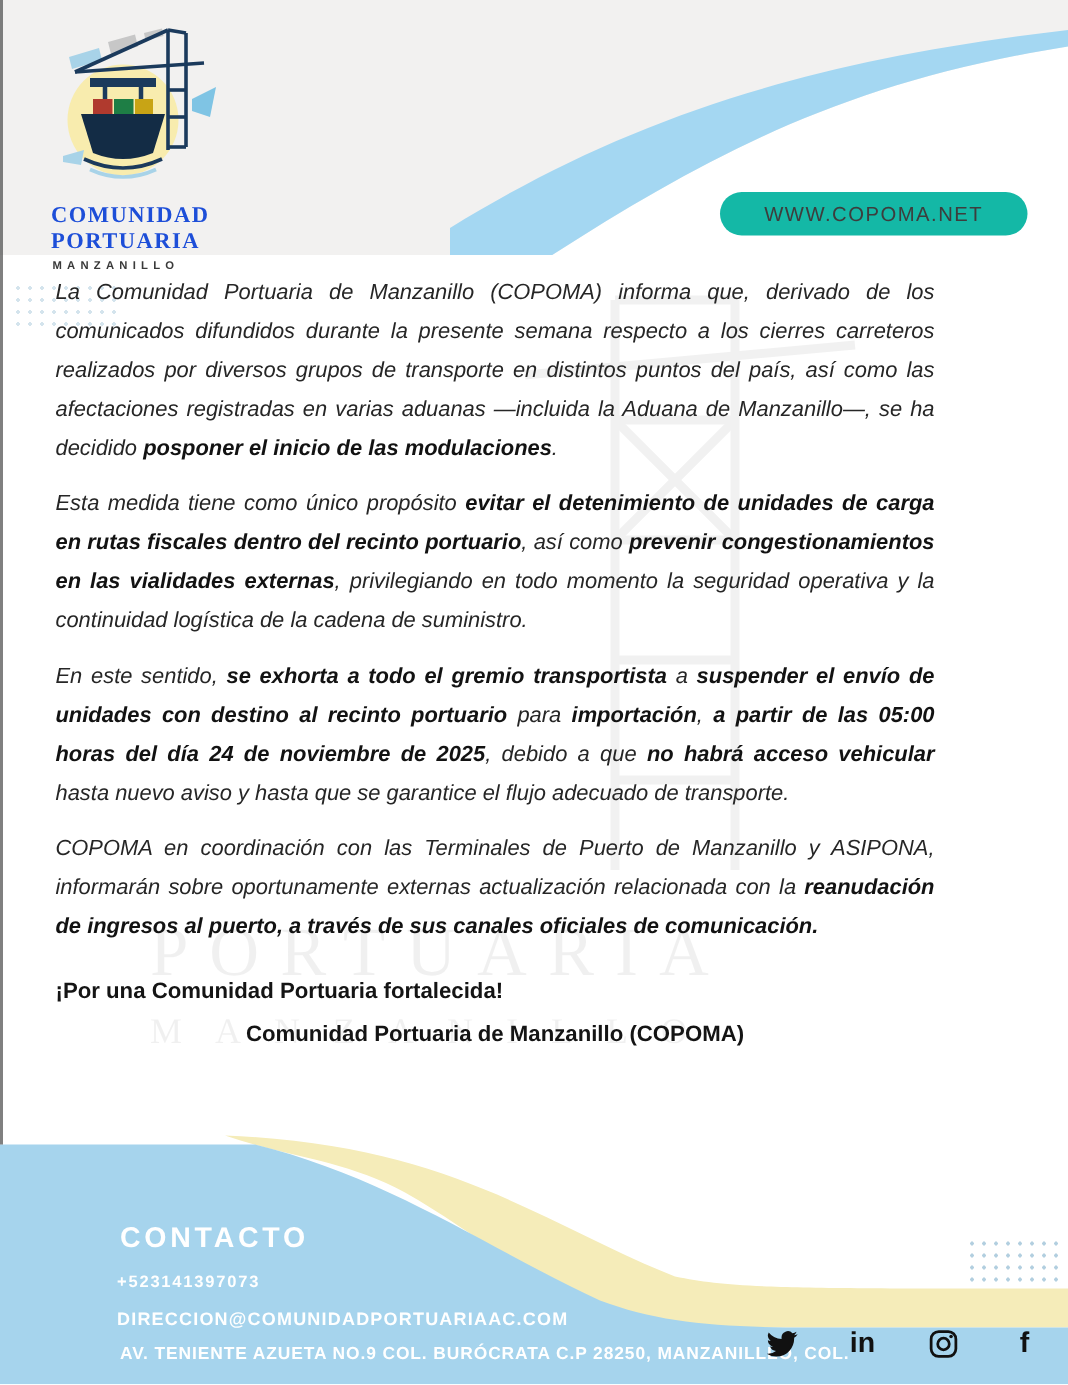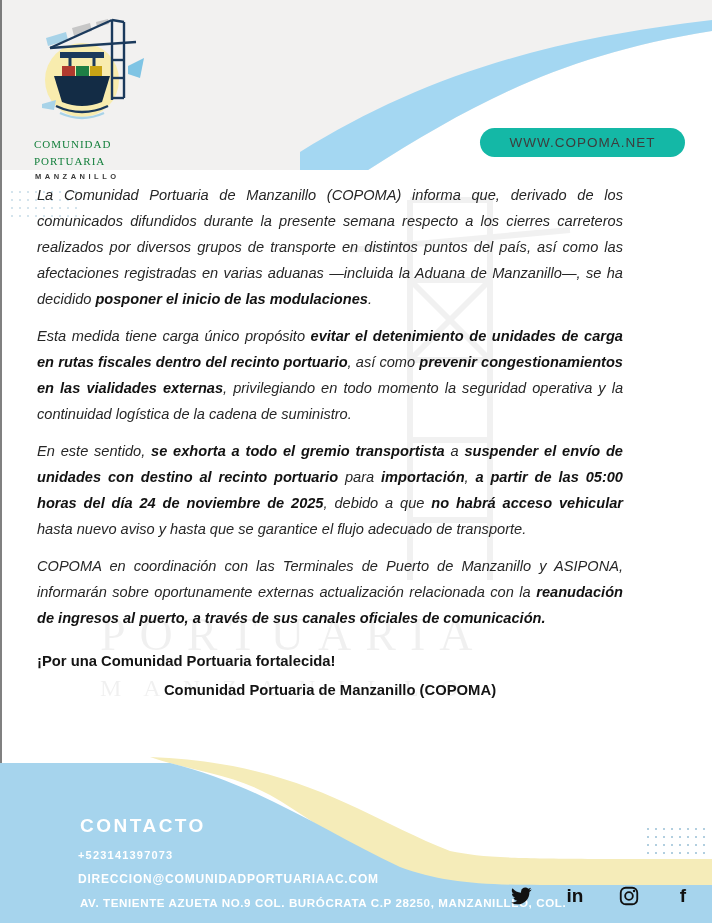--- a/index.html
+++ b/index.html
@@ -11,21 +11,21 @@
     font-family:"Liberation Sans", sans-serif;
     color:#262626;
   }
   .scan-edge{position:absolute;left:0;top:0;width:2px;height:763px;background:#4a4a4a;opacity:.7;z-index:5;}
 
   
   .header{position:absolute;top:0;left:0;width:712px;height:170px;z-index:2;}
   .header svg.swoosh{position:absolute;top:0;left:0;}
   .logo{position:absolute;left:26px;top:8px;width:130px;text-align:center;}
   .logo-art{display:block;margin:0 auto;}
-  .logo-line1,.logo-line2{font-family:"Liberation Serif", serif;font-size:11px;letter-spacing:1px;color:#15803d;line-height:17px;text-align:left;padding-left:8px;}
+  .logo-line1,.logo-line2{font-family:"Liberation Serif", serif;font-size:15px;letter-spacing:1px;color:#1d4ed8;line-height:17px;text-align:left;padding-left:8px;font-weight:bold;}
   .logo-line3{font-size:7.5px;font-weight:700;letter-spacing:3.5px;color:#3a3a3a;text-align:left;padding-left:9px;margin-top:2px;}
   .site-pill{
     position:absolute;right:27px;top:128px;width:205px;height:29px;
     background:#14b8a6;border-radius:17px;
     display:flex;align-items:center;justify-content:center;
     font-size:13.5px;font-weight:400;letter-spacing:1px;color:#3d3d3d;
   }
 
   
   .letter-body{
@@ -134,21 +134,21 @@
           <line x1="10" y1="60" x2="230" y2="40"></line>
         </g>
       </svg>
     </div>
     <div class="watermark-text">
       <div class="wm1">PORTUARIA</div>
       <div class="wm2">MANZANILLO</div>
     </div>
 
     <p><span>La Comunidad Portuaria de Manzanillo (COPOMA) informa que, derivado de los comunicados difundidos durante la presente semana respecto a los cierres carreteros realizados por diversos grupos de transporte en distintos puntos del país, así como las afectaciones registradas en varias aduanas —incluida la Aduana de Manzanillo—, se ha decidido </span><b>posponer el inicio de las modulaciones</b><span>.</span></p>
-    <p><span>Esta medida tiene carga único propósito </span><b>evitar el detenimiento de unidades de carga en rutas fiscales dentro del recinto portuario</b><span>, así como </span><b>prevenir congestionamientos en las vialidades externas</b><span>, privilegiando en todo momento la seguridad operativa y la continuidad logística de la cadena de suministro.</span></p>
+    <p><span>Esta medida tiene como único propósito </span><b>evitar el detenimiento de unidades de carga en rutas fiscales dentro del recinto portuario</b><span>, así como </span><b>prevenir congestionamientos en las vialidades externas</b><span>, privilegiando en todo momento la seguridad operativa y la continuidad logística de la cadena de suministro.</span></p>
     <p><span>En este sentido, </span><b>se exhorta a todo el gremio transportista</b><span> a </span><b>suspender el envío de unidades con destino al recinto portuario</b><span> para </span><b>importación</b><span>, </span><b>a partir de las 05:00 horas del día 24 de noviembre de 2025</b><span>, debido a que </span><b>no habrá acceso vehicular</b><span> hasta nuevo aviso y hasta que se garantice el flujo adecuado de transporte.</span></p>
     <p><span>COPOMA en coordinación con las Terminales de Puerto de Manzanillo y ASIPONA, informarán sobre oportunamente externas actualización relacionada con la </span><b>reanudación de ingresos al puerto, a través de sus canales oficiales de comunicación.</b></p>
     <div class="closing">¡Por una Comunidad Portuaria fortalecida!</div>
     <div class="signature">Comunidad Portuaria de Manzanillo (COPOMA)</div>
   </main>
 
   <footer class="footer">
     <svg class="fshapes" width="712" height="168" viewBox="0 0 712 168">
       <rect x="0" y="0" width="712" height="168" fill="#ffffff"></rect>
 

